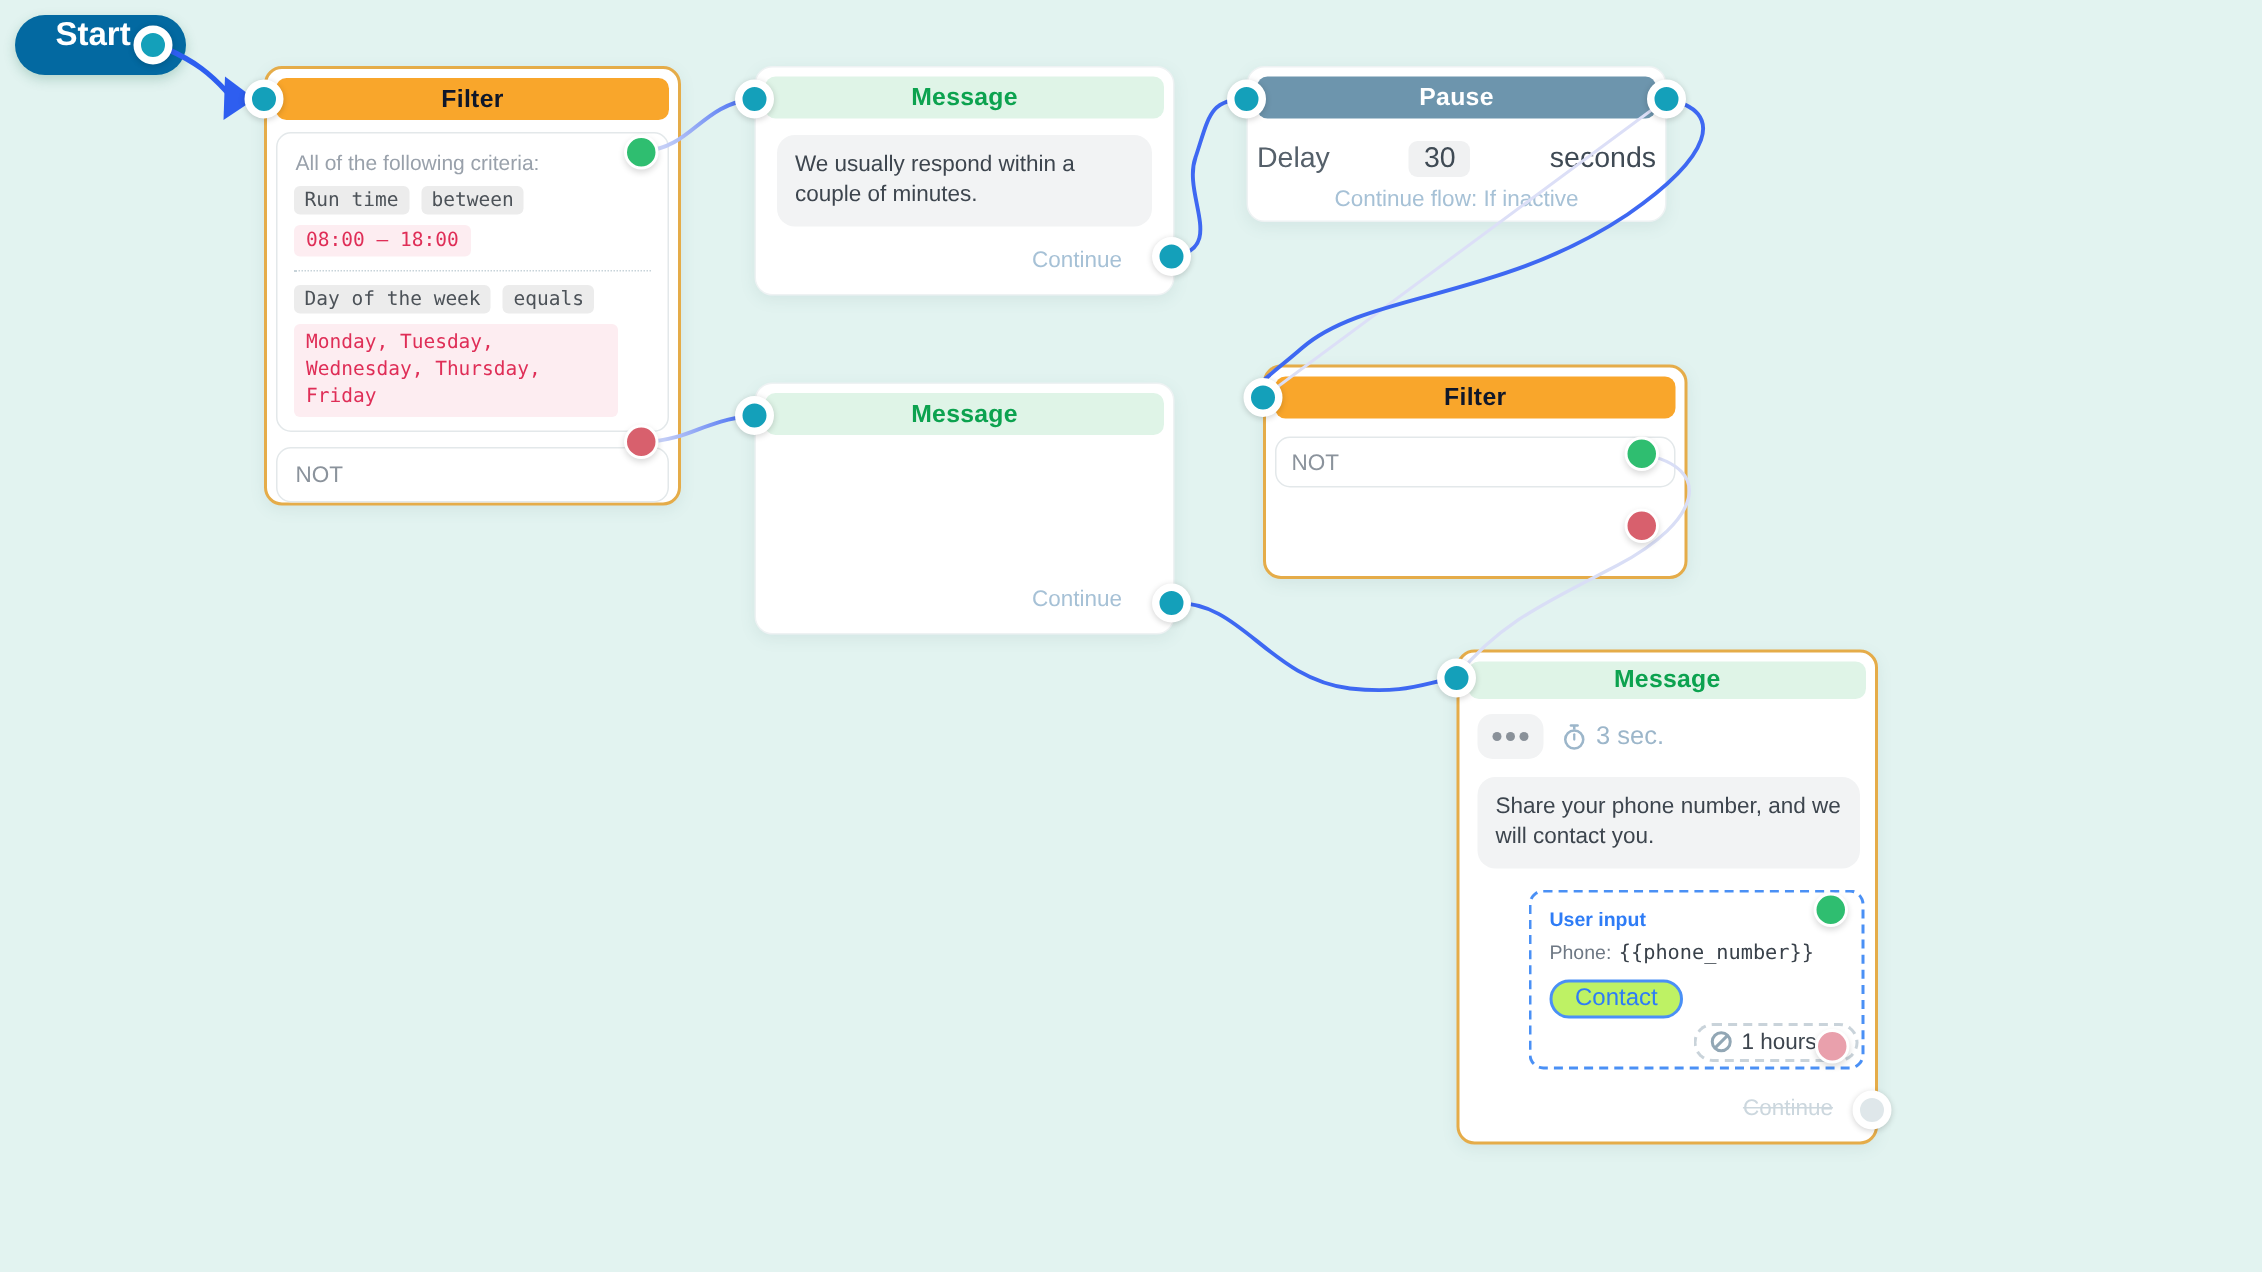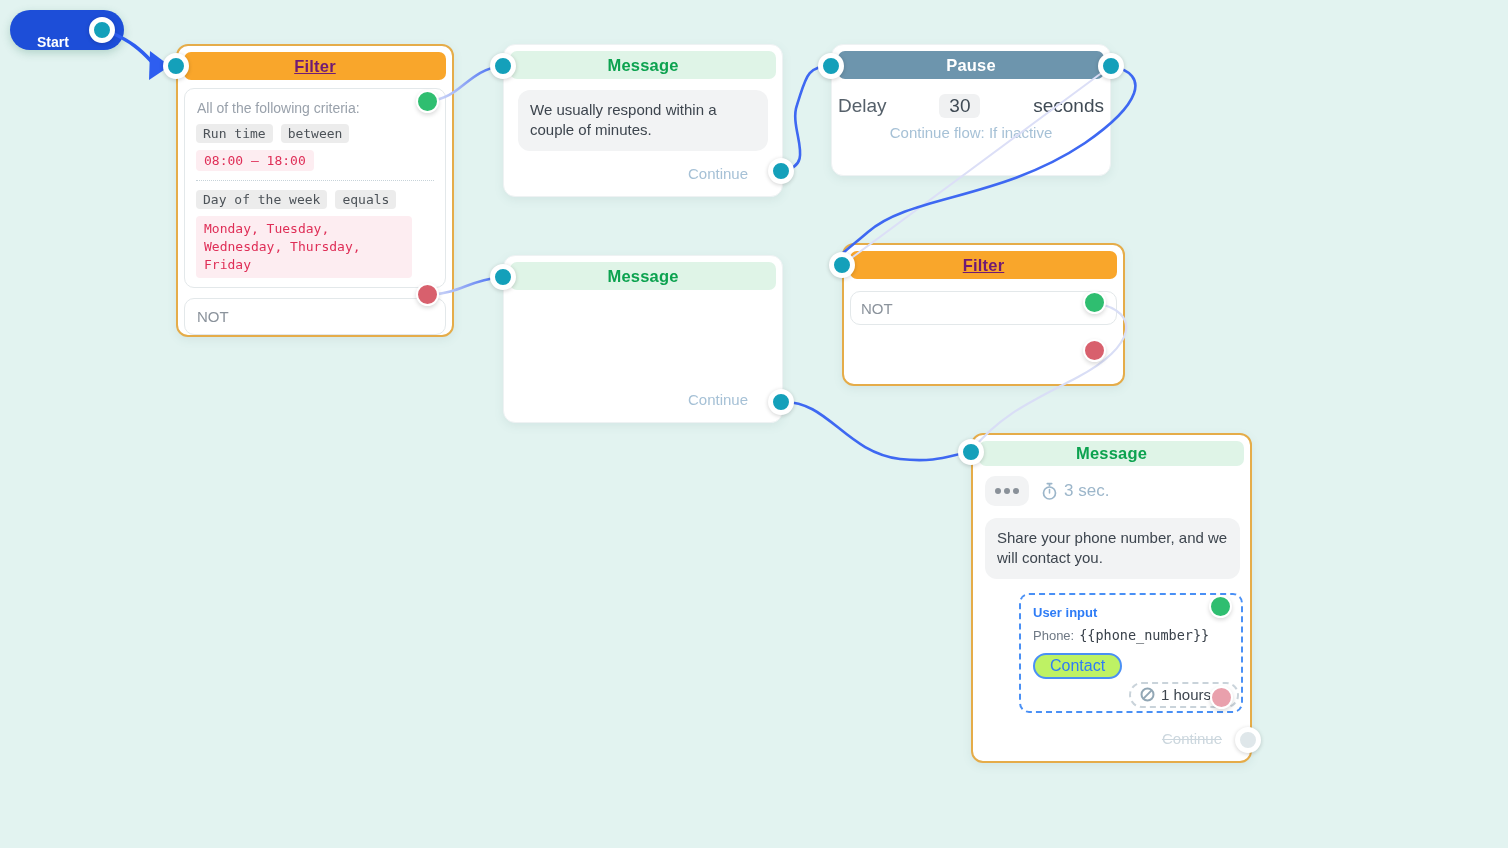--- a/index.html
+++ b/index.html
@@ -16,21 +16,21 @@
     position:absolute;background:#fff;border-radius:12px;
     border:1px solid #eef2f3;
     box-shadow:0 3px 10px rgba(90,130,125,.10);
     padding:6px;box-sizing:border-box;
   }
   .node.bordered{border:2px solid #e5ac49;}
   .node-header{
     height:28px;border-radius:7px;display:flex;align-items:center;justify-content:center;
     font-weight:700;font-size:16.5px;letter-spacing:.2px;
   }
-  .hdr-orange{background:#f9a62b;color:#701a75;text-decoration:underline;}
+  .hdr-orange{background:#f9a62b;color:#0f172a;}
   .hdr-green{background:#dff4e7;color:#0ca24f;}
   .hdr-steel{background:#6d95ad;color:#fff;}
 
   .inner-card{
     border:1px solid #e3e8ea;border-radius:10px;background:#fff;
     box-sizing:border-box;position:relative;
   }
 
   
   .criteria-card{margin-top:8px;padding:9px 11px;}
@@ -102,22 +102,22 @@
   .timeout-pill{
     position:absolute;right:2px;bottom:3px;height:26px;box-sizing:border-box;
     border:2px dashed #c9d3da;border-radius:15px;background:#fff;
     display:flex;align-items:center;gap:6px;padding:0 26px 0 9px;
     font-size:15px;color:#3d454e;
   }
 
   
   .start-node{
     position:absolute;left:10px;top:10px;width:114px;height:40px;border-radius:20px;
-    background:#1d4ed8;color:#fff;font-weight:700;font-size:14px;
-    display:flex;align-items:flex-end;padding-left:27px;box-sizing:border-box;
+    background:#0369a1;color:#fff;font-weight:700;font-size:22px;
+    display:flex;align-items:flex-start;padding-left:27px;box-sizing:border-box;
     box-shadow:0 3px 8px rgba(40,120,90,.25);
   }
 
   
   .port{
     position:absolute;width:16px;height:16px;border-radius:50%;
     background:#14a0ba;border:5px solid #fff;z-index:3;
     box-shadow:0 1px 4px rgba(0,0,0,.18);
   }
   .port-gray{background:#dfe7ea;}
@@ -165,21 +165,21 @@
   </div>
 
   <div class="node" style="left:503px;top:44px;width:280px;height:153px;">
     <div class="node-header hdr-green">
       <span>Message</span>
     </div>
     <div class="bubble">We usually respond within a couple of minutes.</div>
     <div class="continue-row" style="right:34px;bottom:14px;">Continue</div>
   </div>
 
-  <div class="node" style="left:831px;top:44px;width:280px;height:132px;">
+  <div class="node" style="left:831px;top:44px;width:280px;height:104px;">
     <div class="node-header hdr-steel">
       <span>Pause</span>
     </div>
     <div class="delay-row">
       <span>Delay</span>
       <span class="delay-num">30</span>
       <span class="delay-suffix">seconds</span>
     </div>
     <div class="pause-sub">Continue flow: If inactive</div>
   </div>

